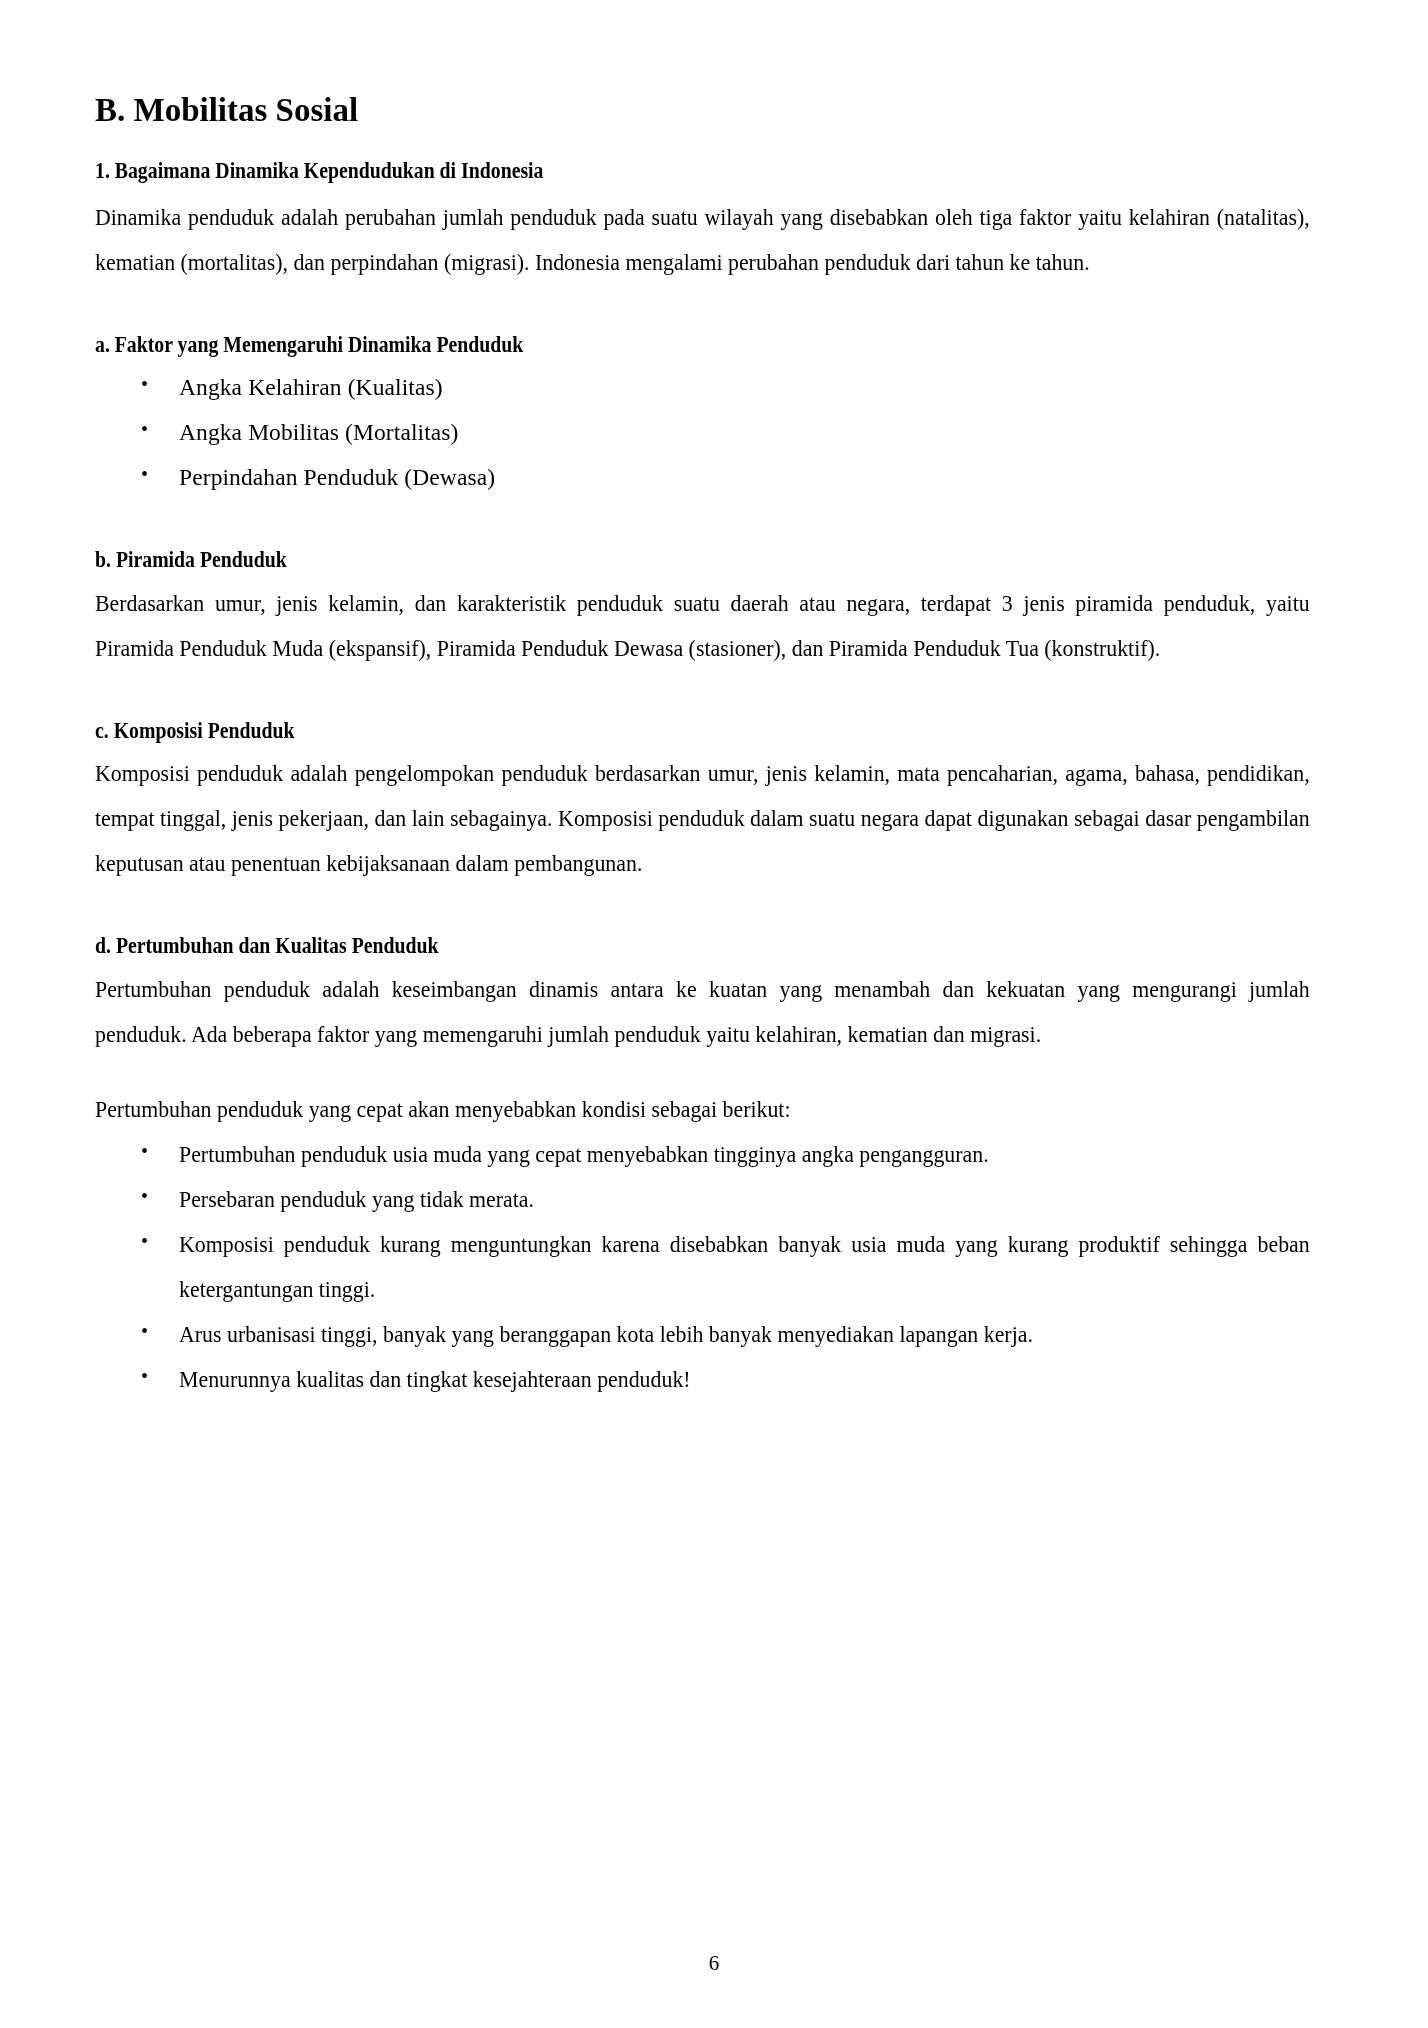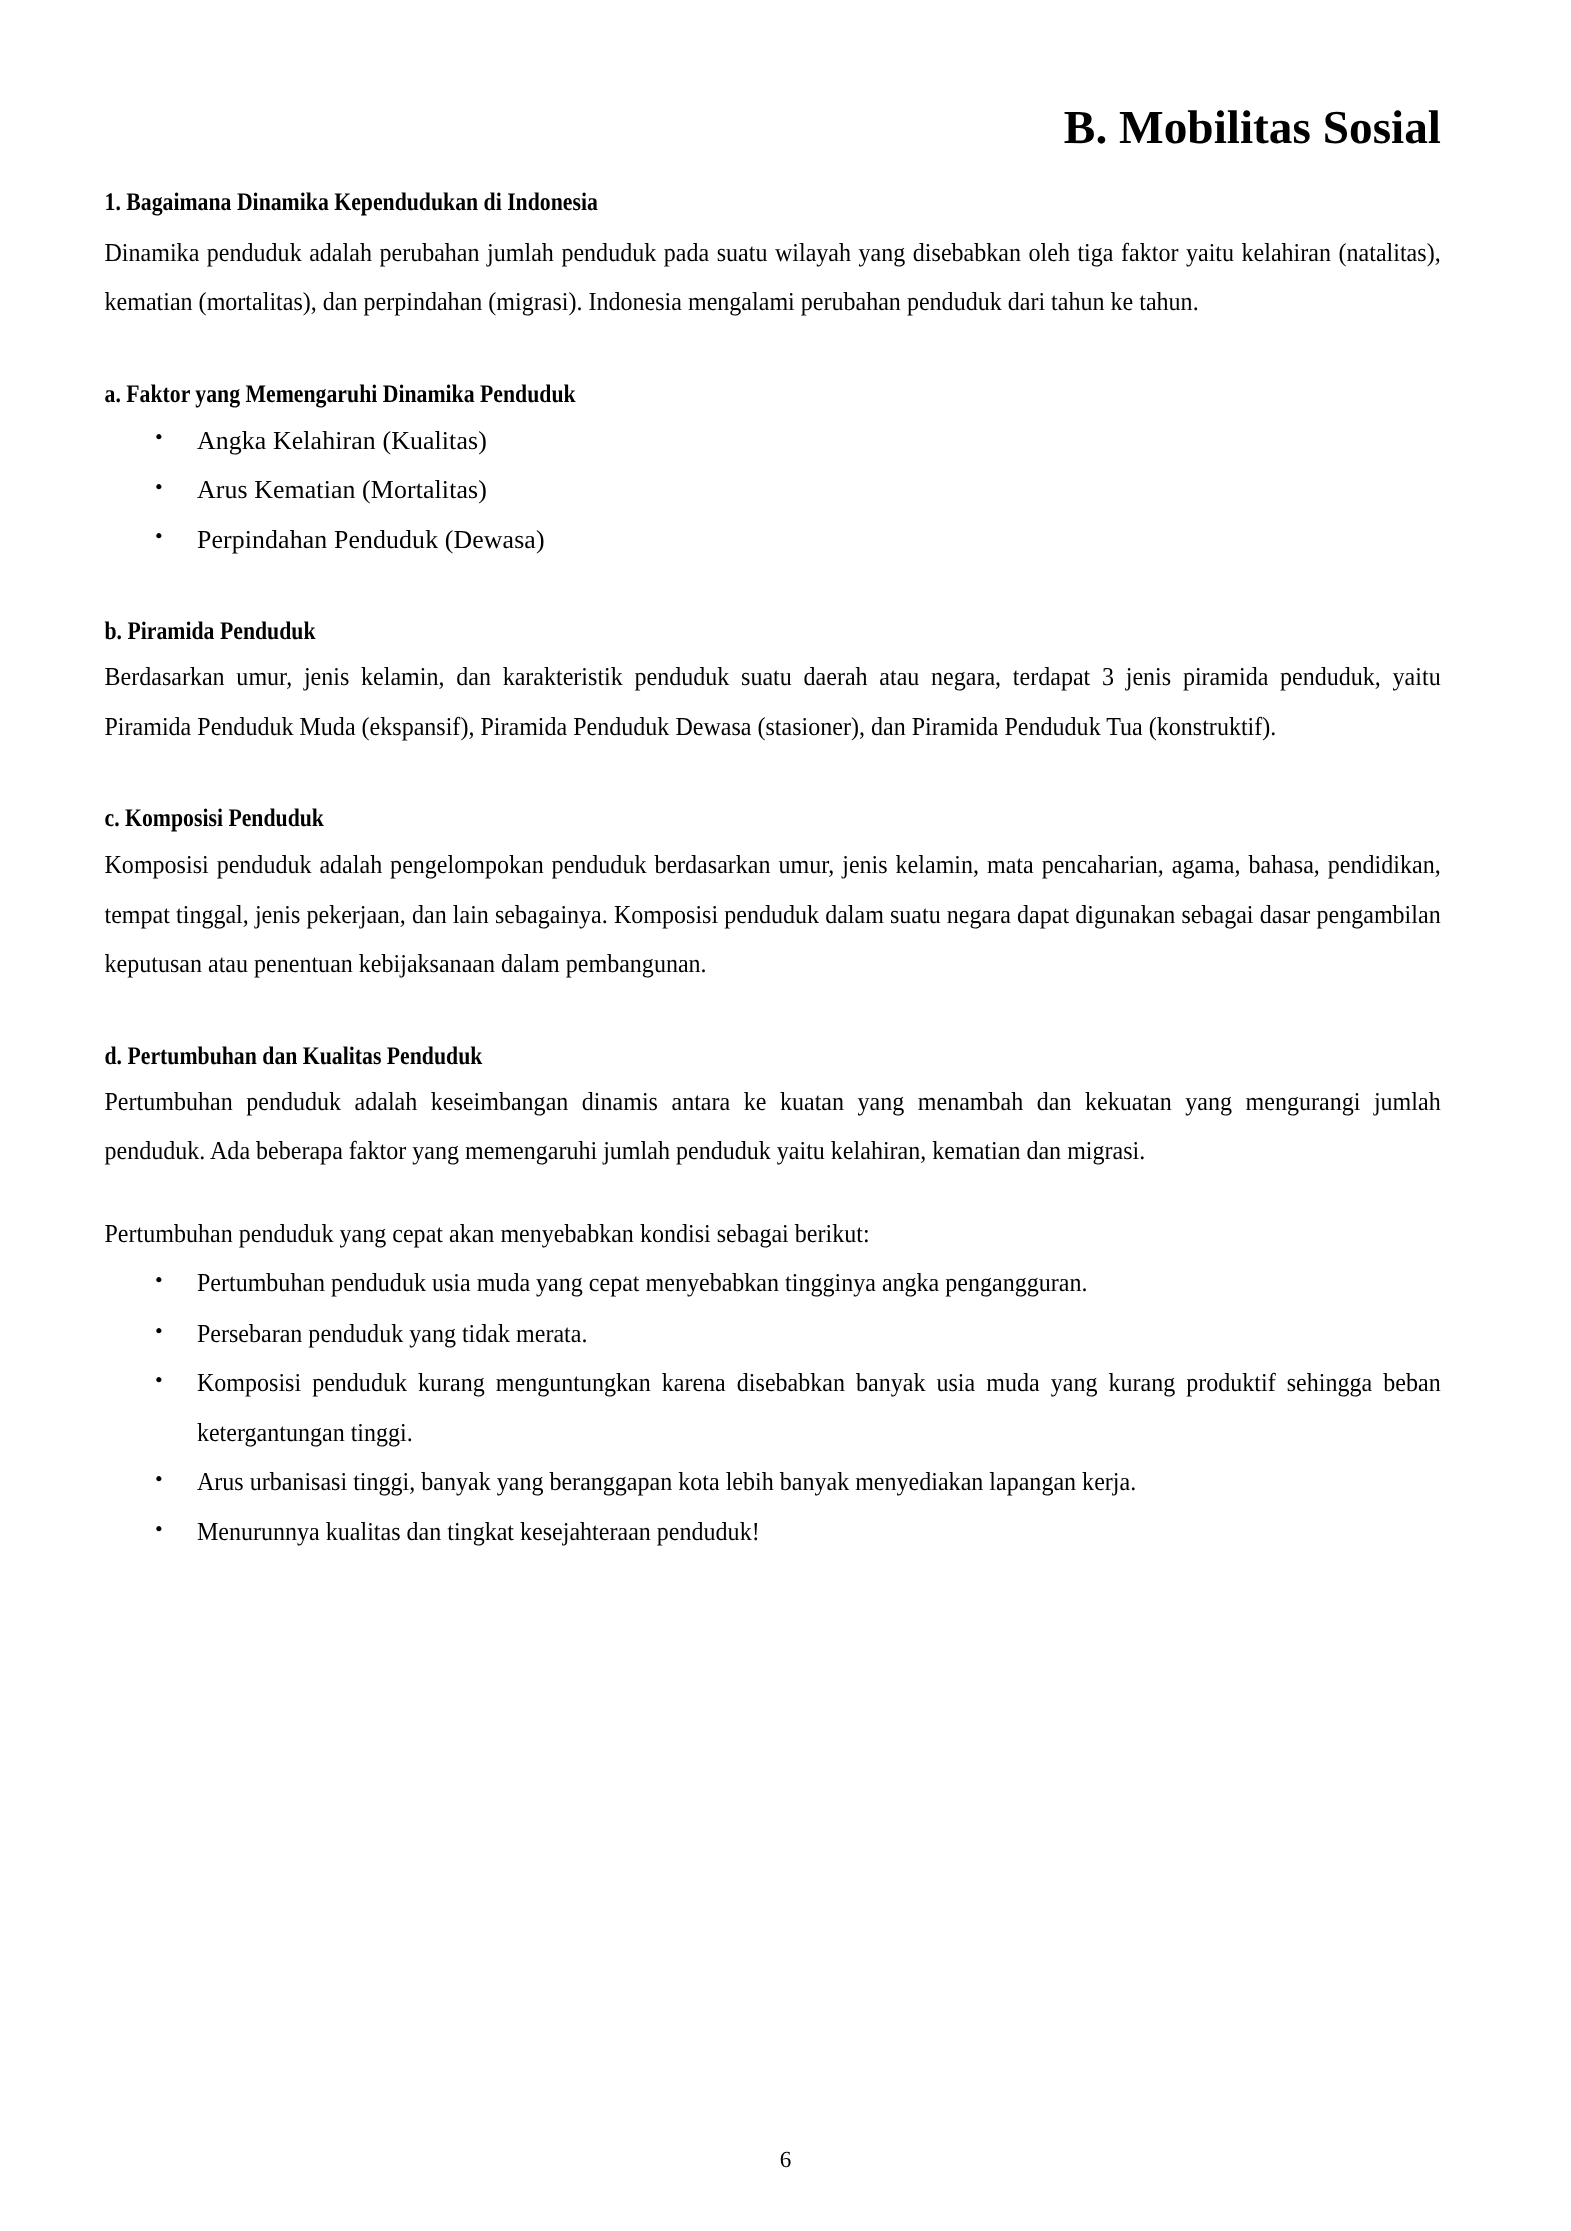--- a/index.html
+++ b/index.html
@@ -12,27 +12,26 @@
     width: 1428px;
     height: 2028px;
     background: #ffffff;
     box-sizing: border-box;
     padding: 88px 118px 40px 95px;
     font-family: "Liberation Serif", "DejaVu Serif", serif;
     color: #000000;
     overflow: hidden;
   }
   .doc-title {
-    font-size: 43px;
+    font-size: 33px;
     font-weight: bold;
     letter-spacing: 0px;
     margin: 0 0 19px 0;
     line-height: 1.35;
     font-family: "Liberation Serif", serif;
-    text-align: right;
   }
   .sub-heading {
     font-size: 23px;
     font-weight: bold;
     margin: 22px 0 8px 0;
     line-height: 1.4;
     transform: scaleX(0.86);
     transform-origin: left center;
     white-space: nowrap;
   }
@@ -121,21 +120,21 @@
 
   <div class="section-heading">a. Faktor yang Memengaruhi Dinamika Penduduk</div>
 
   <ul class="bullets wide">
     <li>
       <span class="bullet-dot">•</span>
       <span class="bullet-text">Angka Kelahiran (Kualitas)</span>
     </li>
     <li>
       <span class="bullet-dot">•</span>
-      <span class="bullet-text">Arus Kematian (Mortalitas)</span>
+      <span class="bullet-text">Angka Mobilitas (Mortalitas)</span>
     </li>
     <li>
       <span class="bullet-dot">•</span>
       <span class="bullet-text">Perpindahan Penduduk (Dewasa)</span>
     </li>
   </ul>
 
   <div class="spacer-lg"></div>
 
   <div class="section-heading">b. Piramida Penduduk</div>

